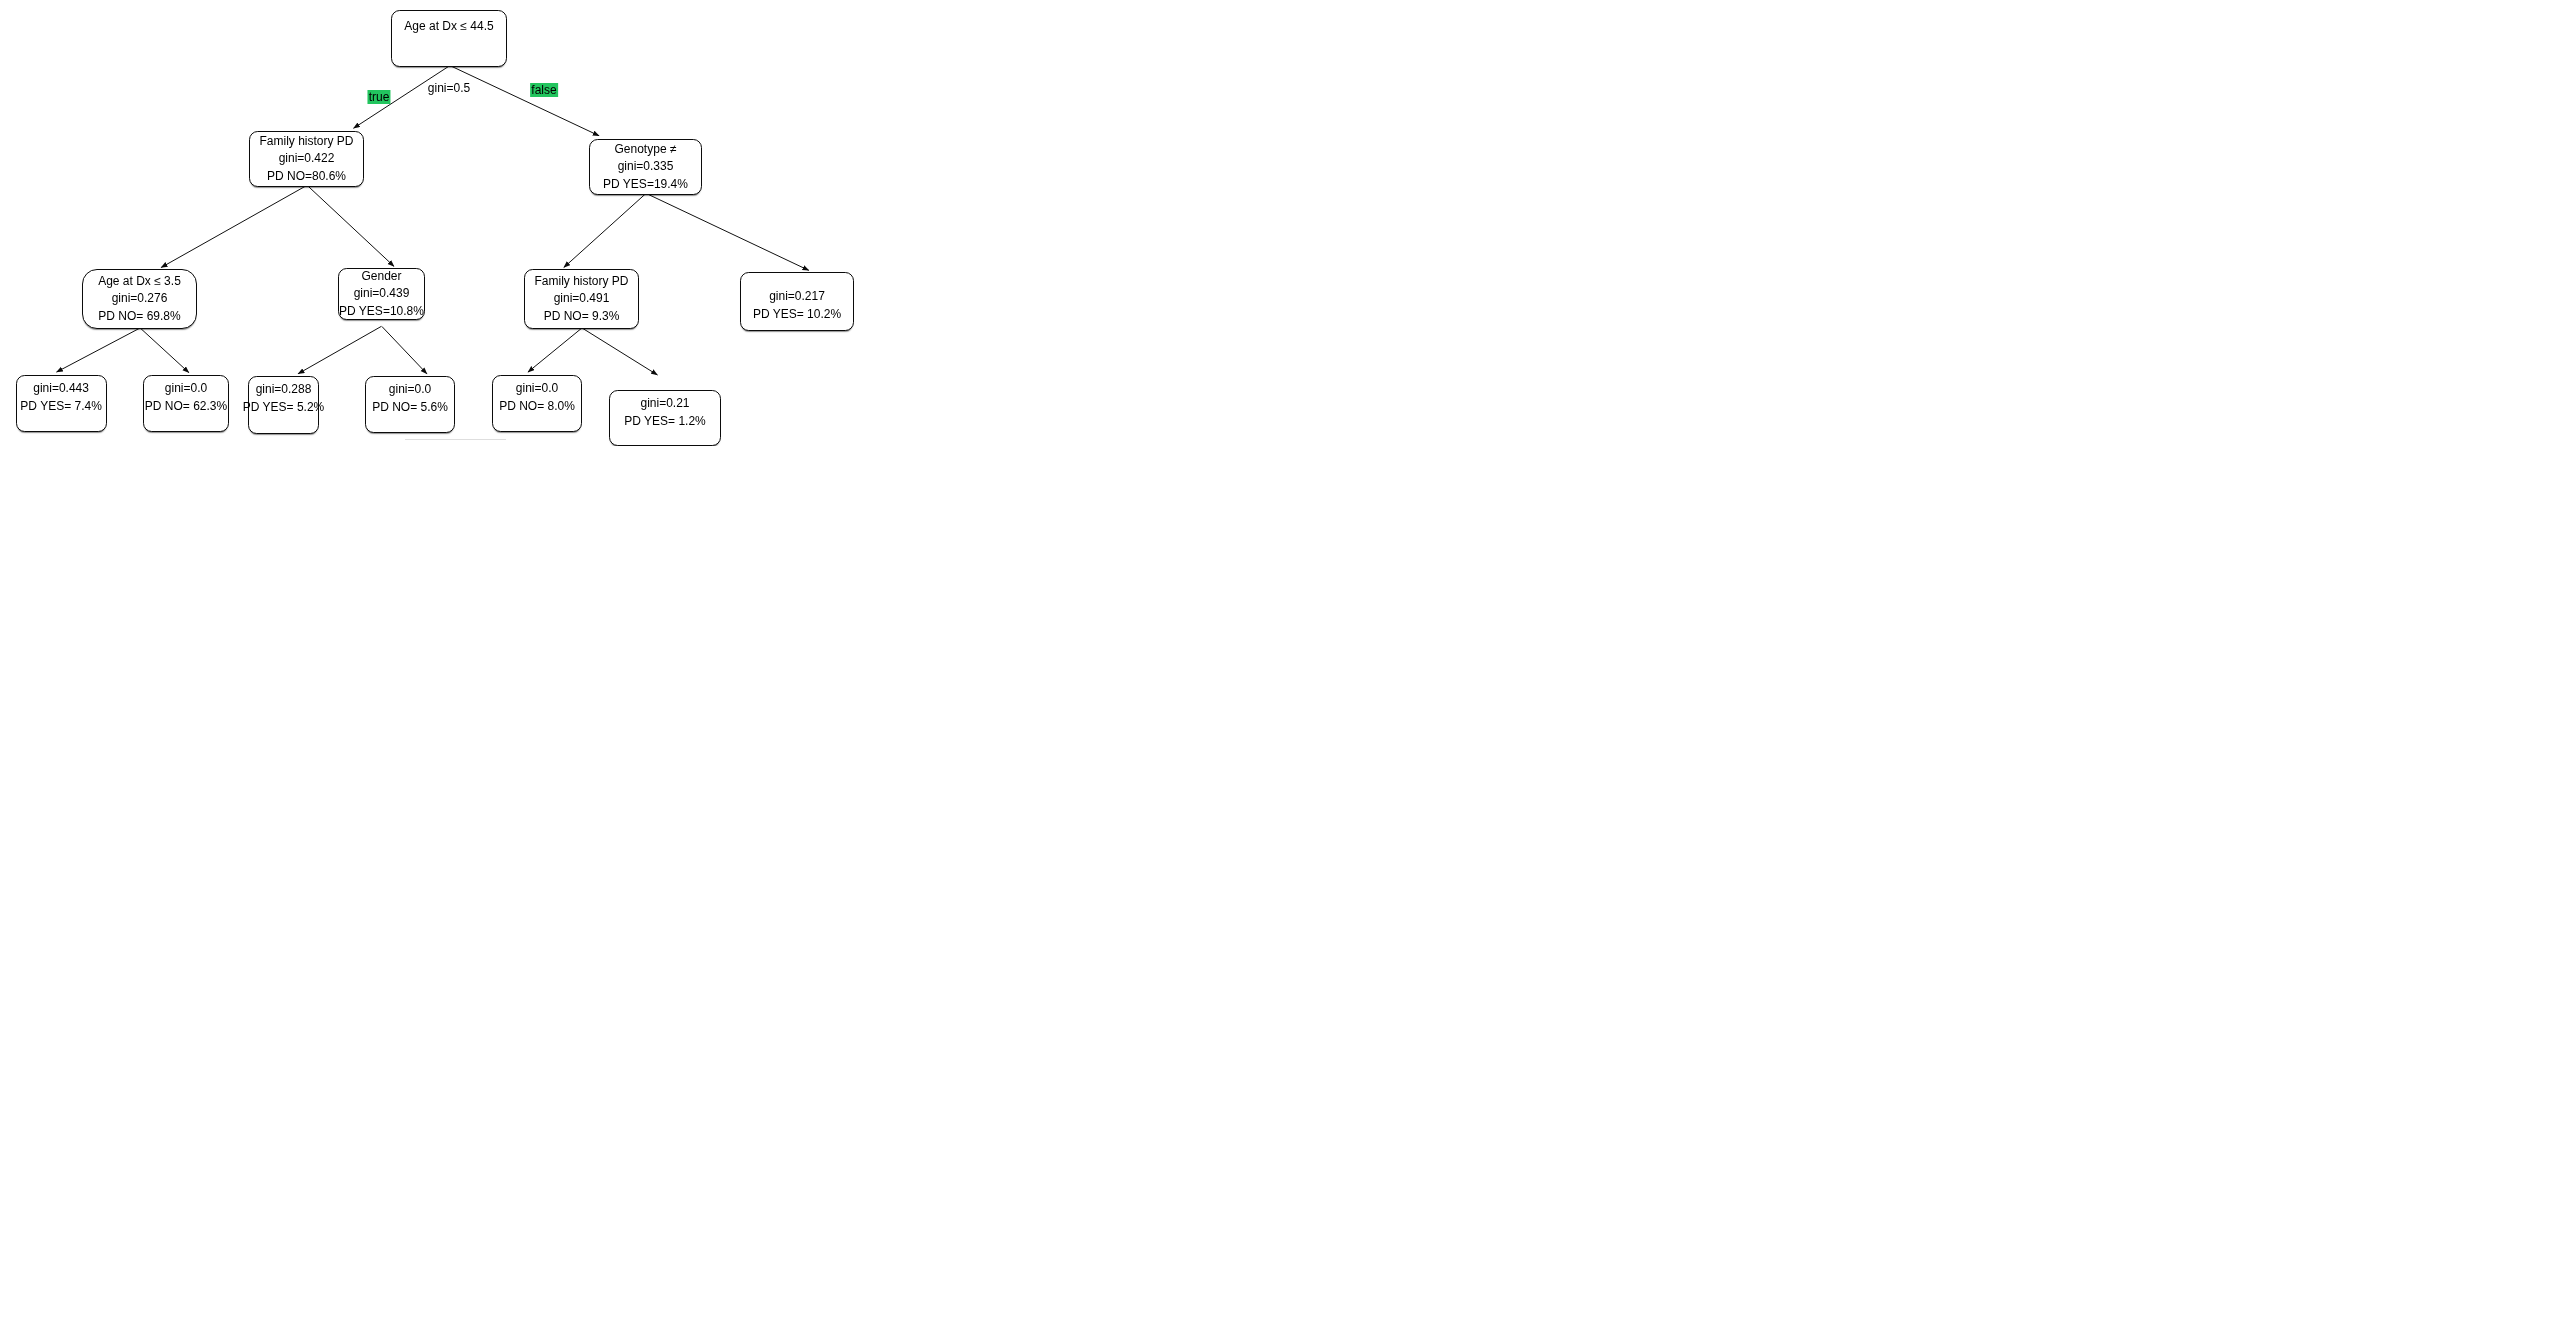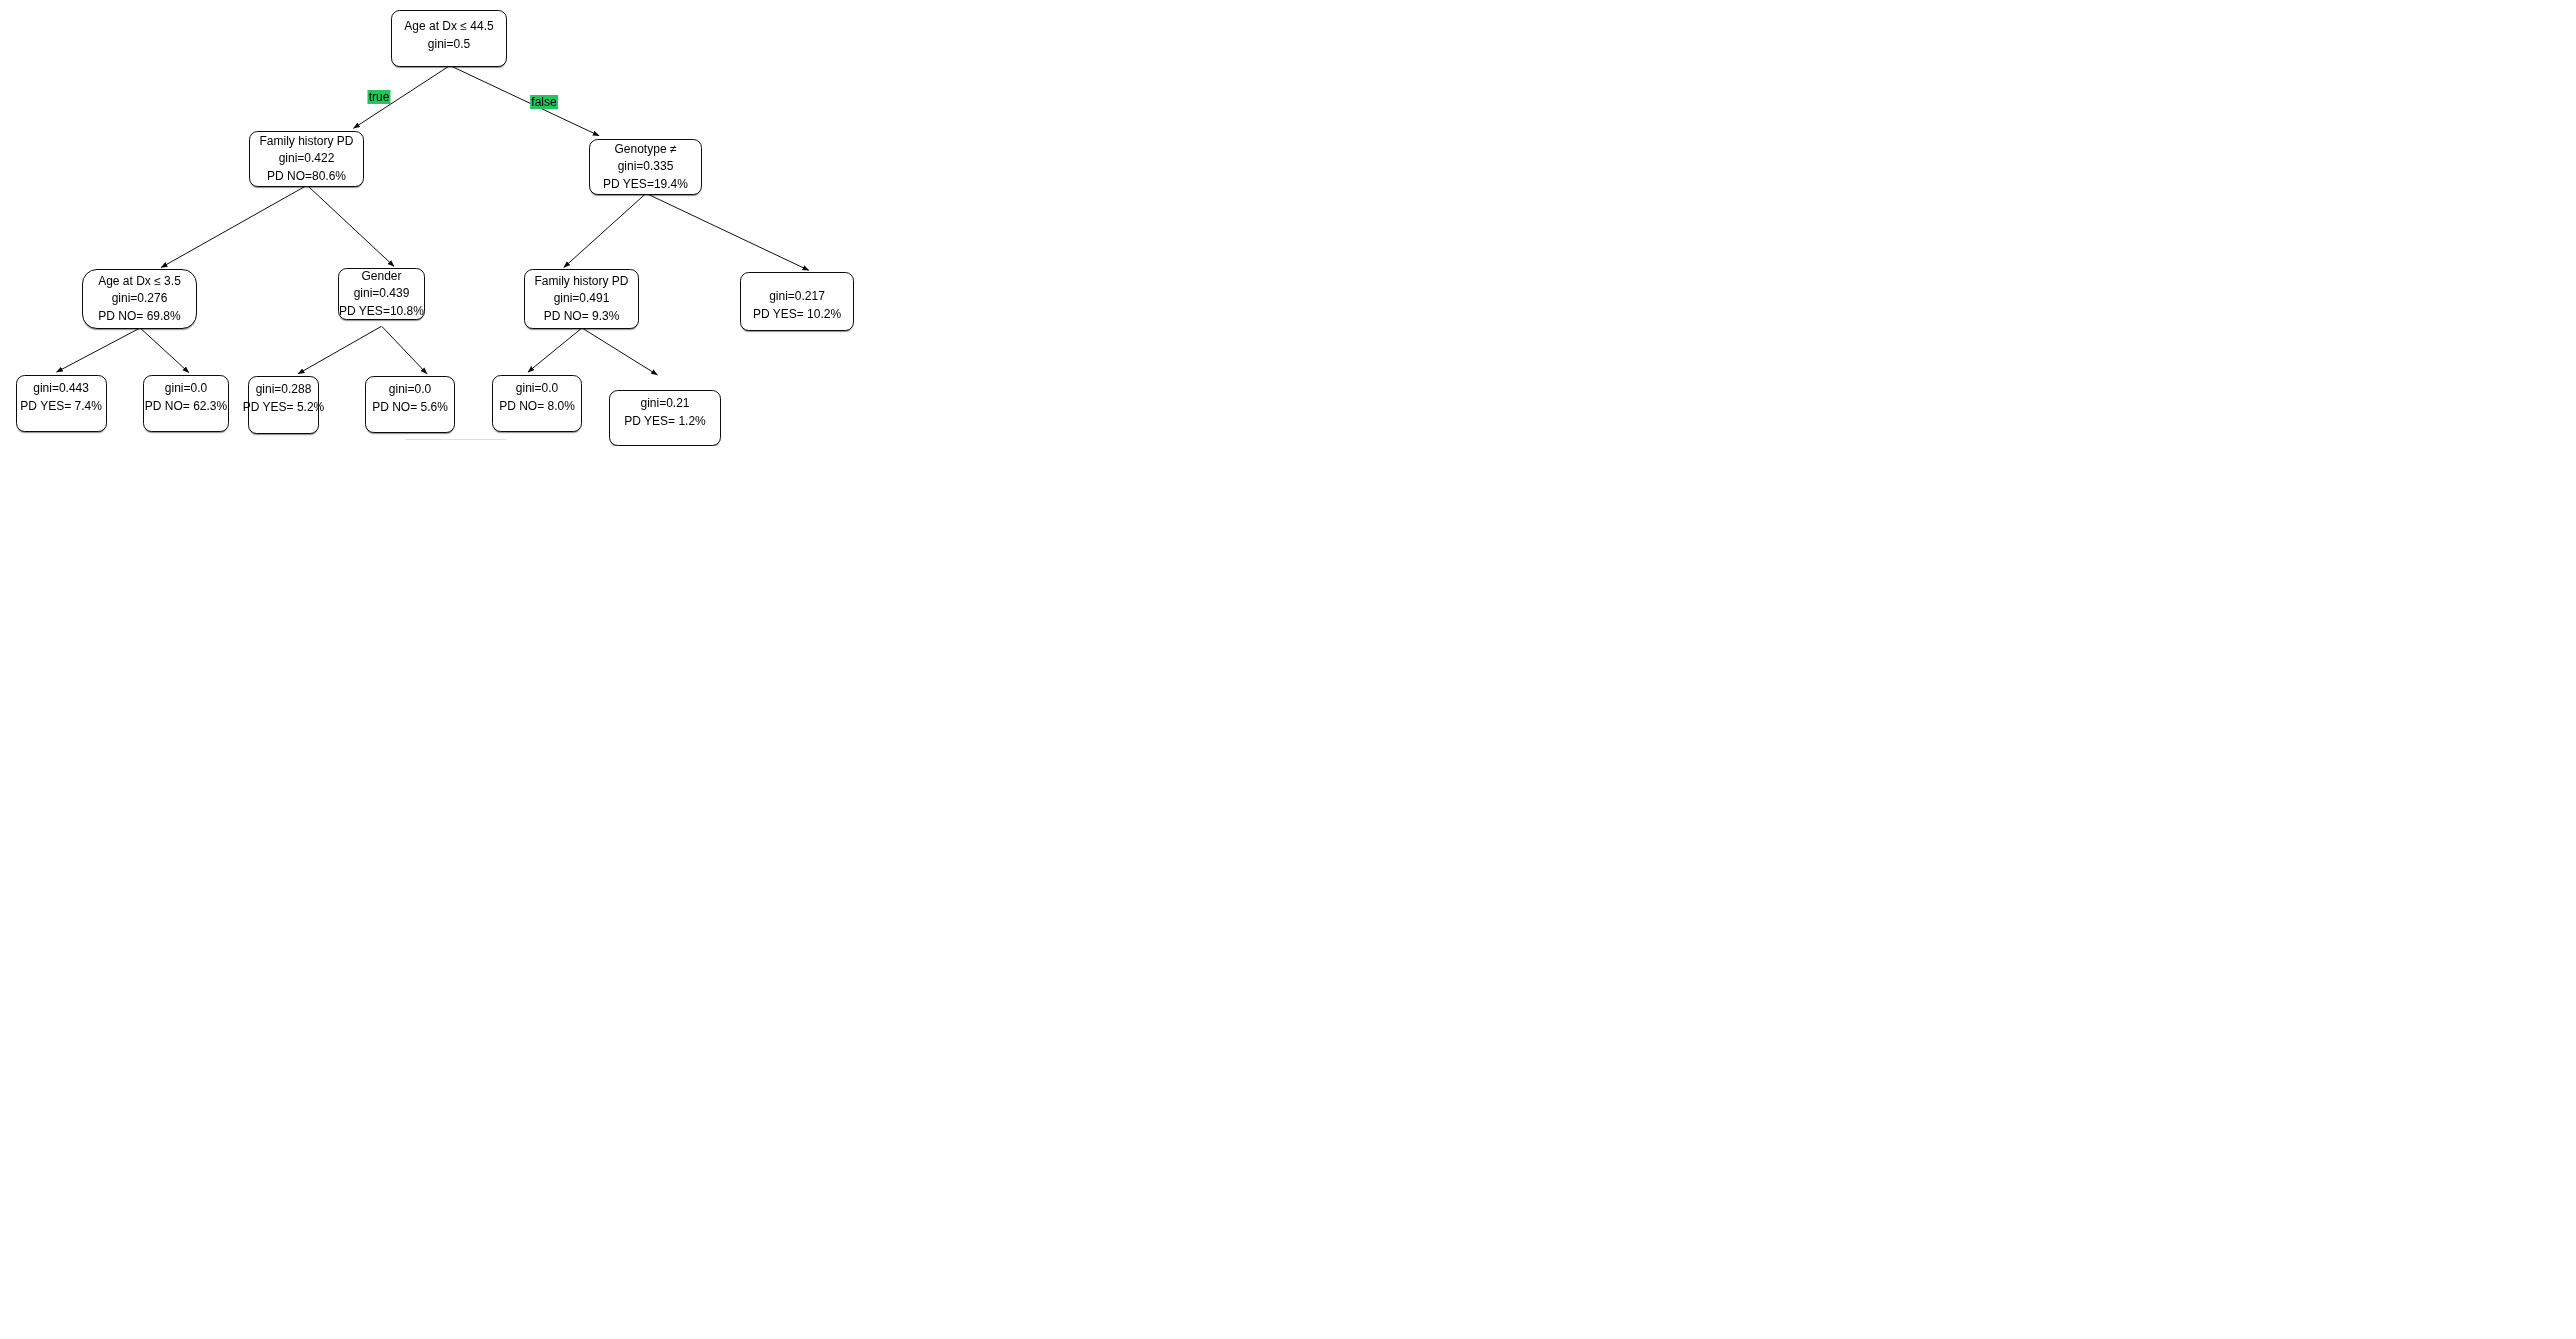--- a/index.html
+++ b/index.html
@@ -38,21 +38,21 @@
     font-size: 12px;
     line-height: 18px;
     box-shadow: 0 1.7px 1.2px -1.2px rgba(0,0,0,0.45);
     white-space: nowrap;
   }
   .node.lines3 { line-height: 17.3px; }
   .node.top-align {
     justify-content: flex-start;
   }
   .node.pad5  { padding-top: 2.9px; }
-  .node.pad10 { padding-top: 5.8px; }
+  .node.pad10 { padding-top: 5.8px; gap: 44px; }
   .node.pad16 { padding-top: 14px; }
   .edge-label {
     position: absolute;
     transform: translate(-50%, -50%);
     font-size: 12px;
     background: #22c55e;
     padding: 0 1.2px;
   }
   .faint-line {
     position: absolute;
@@ -81,21 +81,21 @@
       <line x1="241" y1="568" x2="97" y2="644" marker-end="url(#arrow)"></line>
       <line x1="242" y1="568" x2="326" y2="645" marker-end="url(#arrow)"></line>
       <line x1="659" y1="565" x2="515" y2="647" marker-end="url(#arrow)"></line>
       <line x1="660" y1="565" x2="738" y2="647" marker-end="url(#arrow)"></line>
       <line x1="1006" y1="568" x2="913" y2="644" marker-end="url(#arrow)"></line>
       <line x1="1007" y1="568" x2="1137" y2="649" marker-end="url(#arrow)"></line>
     </g>
   </svg>
 
   <span class="edge-label" style="left:379px; top:97px;">true</span>
-  <span class="edge-label" style="left:544px; top:102px;">false</span>
+  <span class="edge-label" style="left:544px; top:90px;">false</span>
 
   <div class="node top-align pad10" style="left:391px; top:9.8px; width:116px; height:57px;">
     <span>Age at Dx ≤ 44.5</span>
     <span>gini=0.5</span>
   </div>
 
   <div class="node lines3" style="left:249px; top:131px; width:115px; height:56px;">
     <span>Family history PD</span>
     <span>gini=0.422</span>
     <span>PD NO=80.6%</span>

